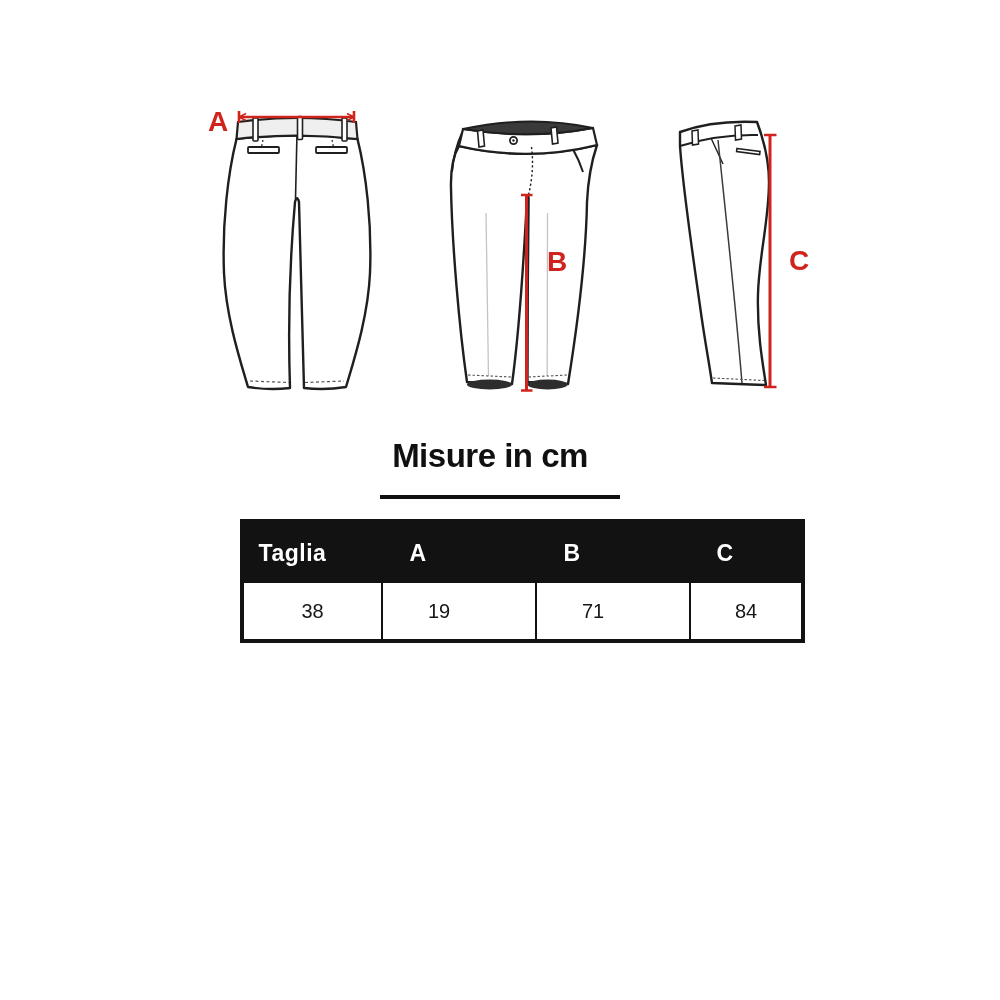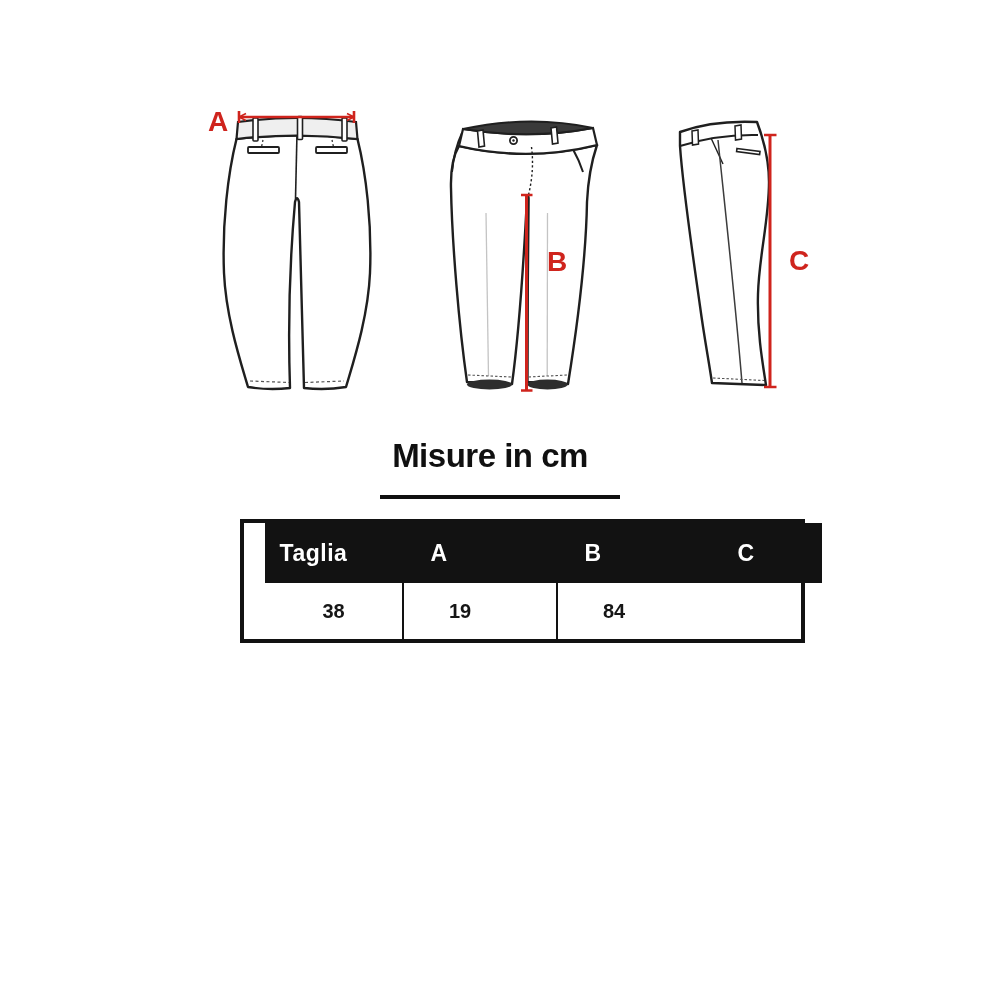--- a/index.html
+++ b/index.html
@@ -28,31 +28,30 @@
   }
   .title-underline{
     position:absolute;left:380px;top:495px;width:240px;height:4px;background:#101010;
   }
   .size-table{
     position:absolute;left:240px;top:519px;width:565px;
     border:4px solid var(--th-bg);
     display:grid;
     grid-template-columns:97px 154px 154px 152px;
     grid-template-rows:60px 56px;
-    padding-left:21px;
   }
   .size-table .hcell{
     background:var(--th-bg);color:var(--th-text);
     display:flex;align-items:center;justify-content:center;
     font-size:23px;font-weight:800;letter-spacing:0.5px;
   }
   .size-table .dcell{
     background:#ffffff;color:#161616;
     display:flex;align-items:center;justify-content:center;
-    font-size:20px;font-weight:700;margin-left:40px;
+    font-size:20px;font-weight:400;margin-left:40px;
   }
   .size-table .dcell + .dcell{border-left:2px solid var(--th-bg);}
 </style>
 </head>
 <body>
 
 <div class="canvas">
 
   <svg class="fig" style="left:205px;top:98px" width="170" height="305" viewBox="0 0 170 305">
 
@@ -190,16 +189,17 @@
   </div>
   <div class="title-underline"></div>
 
   <div class="size-table">
     <div class="hcell">Taglia</div>
     <div class="hcell">A</div>
     <div class="hcell">B</div>
     <div class="hcell">C</div>
     <div class="dcell">38</div>
     <div class="dcell">19</div>
+    <div class="dcell">71</div>
     <div class="dcell">84</div>
   </div>
 
 </div>
 
 </body></html>

